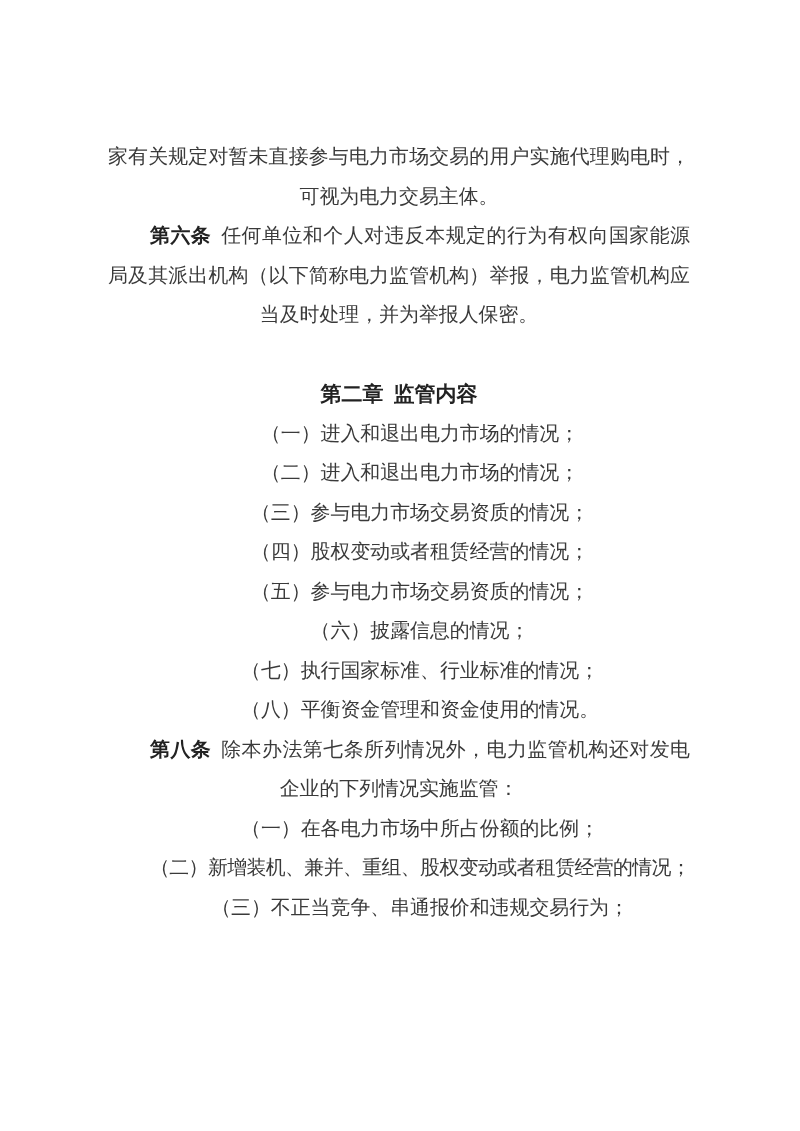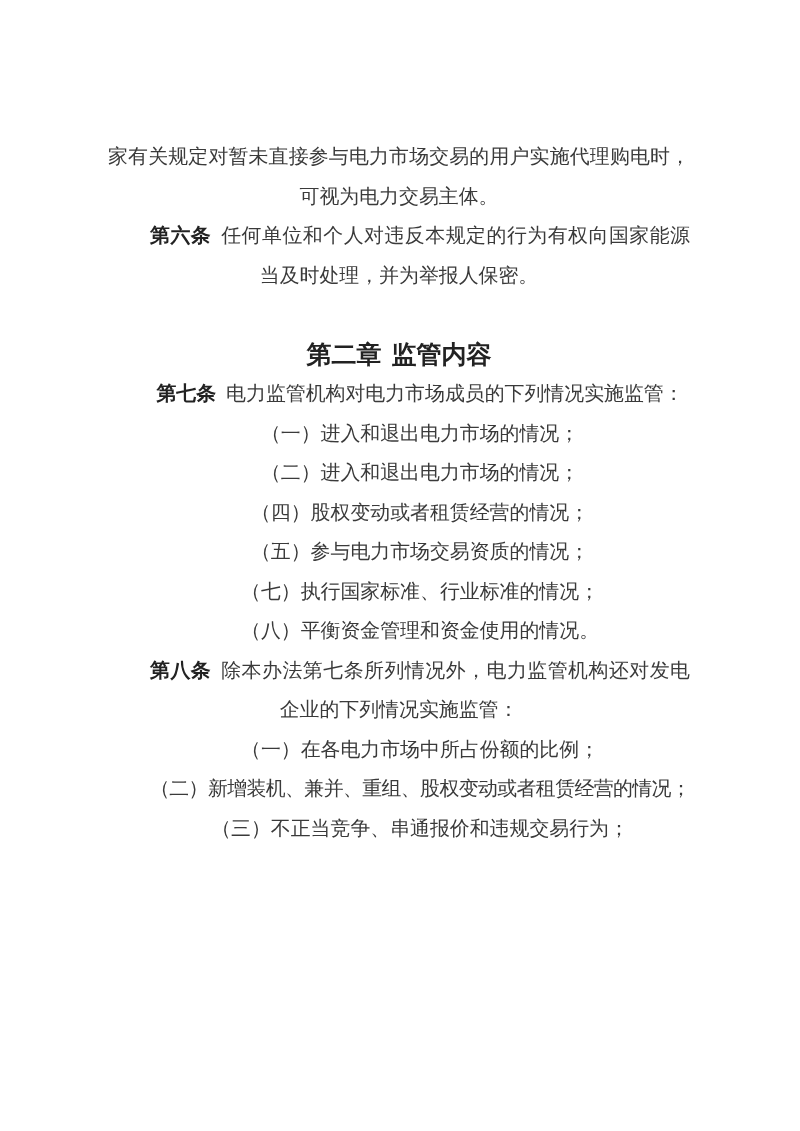--- a/index.html
+++ b/index.html
@@ -42,48 +42,50 @@
     white-space: normal;
     text-align: justify;
     text-align-last: justify;
   }
   .line.tight { letter-spacing: -0.8px; }
   .line.blank {  }
   .line.heading {
     text-align: left;
     text-align-last: center;
     font-weight: bold;
-    font-size: 25px;
+    font-size: 21px;
     color: var(--bold-text);
     font-family: "Liberation Sans", "DejaVu Sans", sans-serif;
   }
   .label {
     font-weight: bold;
     color: var(--bold-text);
     font-family: Liberation Serif, serif;
     margin-right: 10px;
   }
   .heading .label { margin-right: 10px; color: inherit; }
 </style>
 </head>
 <body>
 
 <div class="page">
   <div class="content" id="doc-content">
       <p class="line fill"><span>家有关规定对暂未直接参与电力市场交易的用户实施代理购电时，</span></p>
       <p class="line"><span>可视为电力交易主体。</span></p>
       <p class="line indent fill"><span class="label">第六条</span><span>任何单位和个人对违反本规定的行为有权向国家能源</span></p>
+      <p class="line fill"><span>局及其派出机构（以下简称电力监管机构）举报，电力监管机构应</span></p>
       <p class="line"><span>当及时处理，并为举报人保密。</span></p>
       <p class="line blank"></p>
       <p class="line heading"><span class="label">第二章</span><span>监管内容</span></p>
-      <p class="line indent"><span class="label">第七条</span><span>电力监管机构对电力市场成员的下列情况实施监管：</span></p>
       <p class="line indent"><span>（一）进入和退出电力市场的情况；</span></p>
       <p class="line indent"><span>（二）进入和退出电力市场的情况；</span></p>
+      <p class="line indent"><span>（三）参与电力市场交易资质的情况；</span></p>
       <p class="line indent"><span>（四）股权变动或者租赁经营的情况；</span></p>
       <p class="line indent"><span>（五）参与电力市场交易资质的情况；</span></p>
+      <p class="line indent"><span>（六）披露信息的情况；</span></p>
       <p class="line indent"><span>（七）执行国家标准、行业标准的情况；</span></p>
       <p class="line indent"><span>（八）平衡资金管理和资金使用的情况。</span></p>
       <p class="line indent fill"><span class="label">第八条</span><span>除本办法第七条所列情况外，电力监管机构还对发电</span></p>
       <p class="line"><span>企业的下列情况实施监管：</span></p>
       <p class="line indent"><span>（一）在各电力市场中所占份额的比例；</span></p>
       <p class="line indent fill tight"><span>（二）新增装机、兼并、重组、股权变动或者租赁经营的情况；</span></p>
       <p class="line indent"><span>（三）不正当竞争、串通报价和违规交易行为；</span></p>
     </div>
 </div>
 

